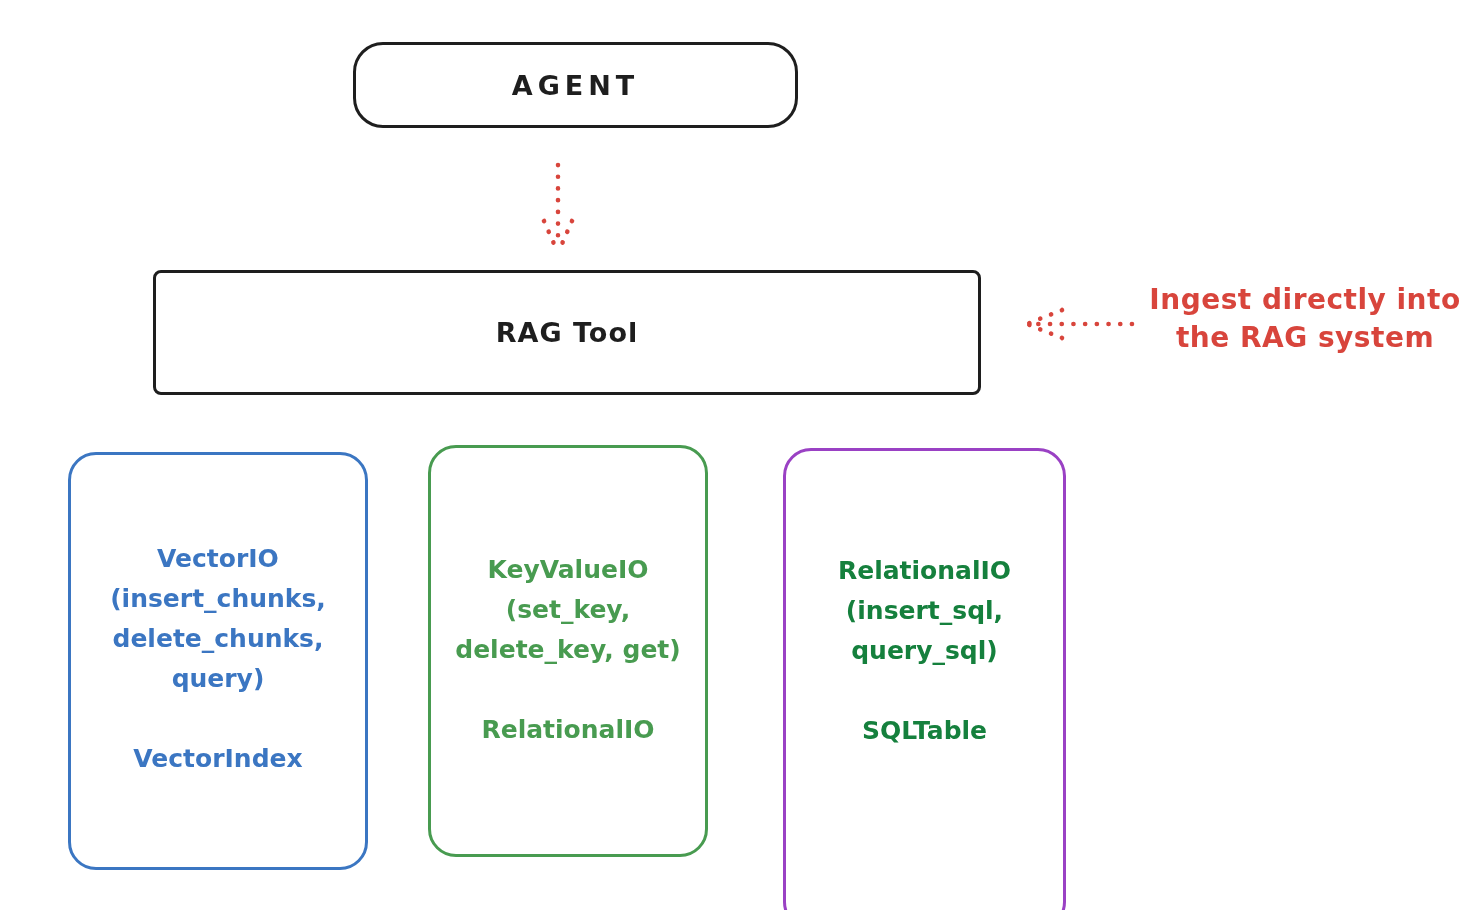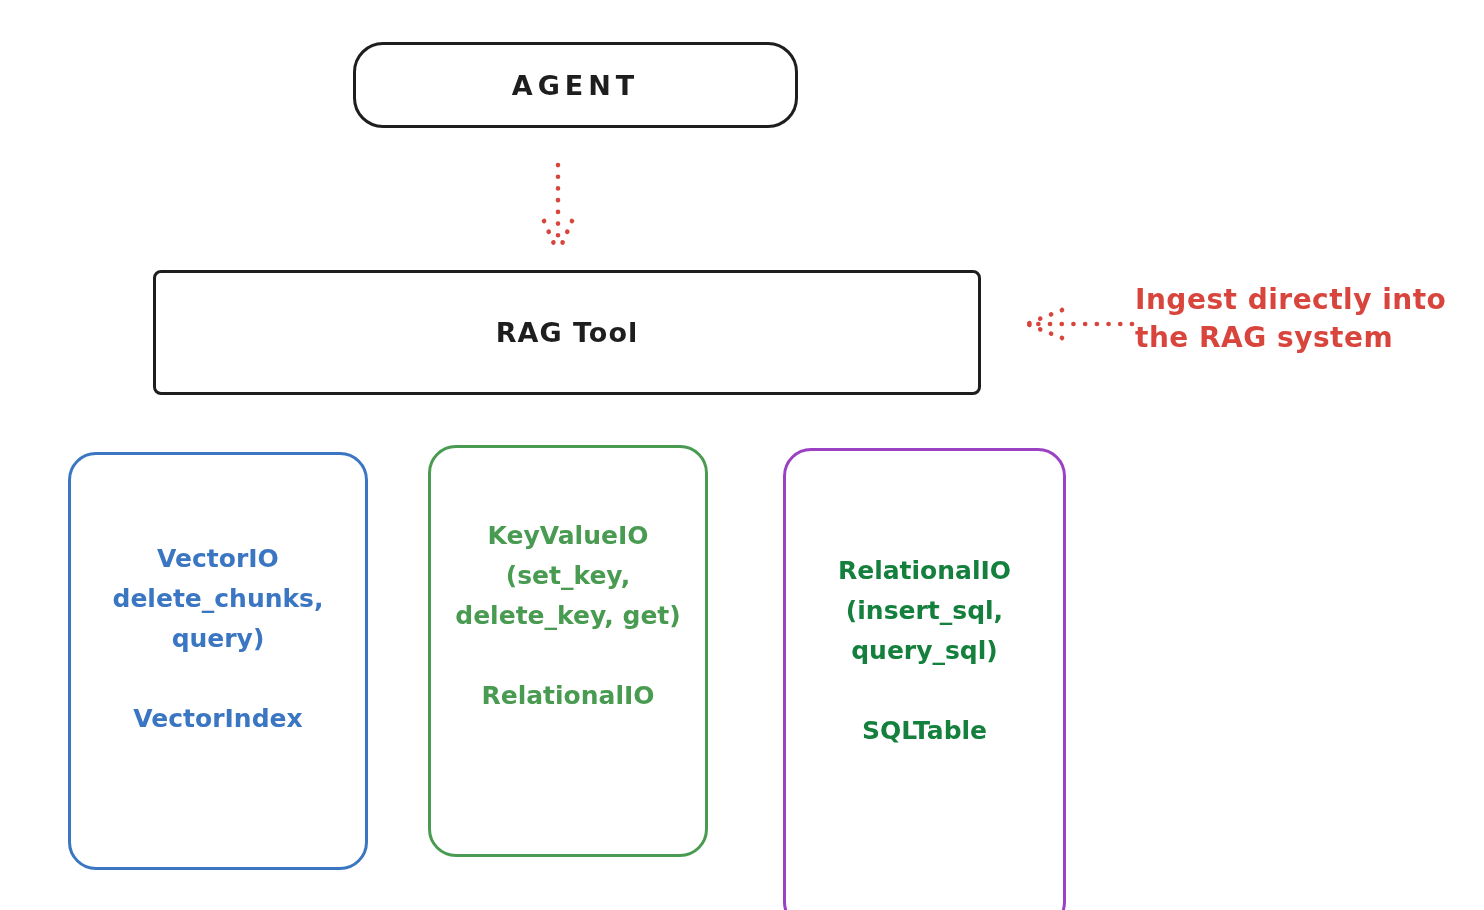--- a/index.html
+++ b/index.html
@@ -16,27 +16,27 @@
   }
   .node-agent { left:353px; top:42px; width:445px; height:86px; letter-spacing:5px; border-radius:30px; }
   .node-rag   { left:153px; top:270px; width:828px; height:125px; letter-spacing:1px; }
 
   
   .store {
     position:absolute; border-style:solid; border-width:3.5px; border-radius:28px;
     background:#ffffff; text-align:center; font-size:25px; font-weight:600; line-height:40px;
   }
   .store-vector     { left:68px;  top:452px; width:300px; height:418px; padding-top:84px;  color:#3b76c2; border-color:#3b76c2; }
-  .store-keyvalue   { left:428px; top:445px; width:280px; height:412px; padding-top:68px; color:#489b50; border-color:#489b50; }
+  .store-keyvalue   { left:428px; top:445px; width:280px; height:412px; padding-top:102px; color:#489b50; border-color:#489b50; }
   .store-relational { left:783px; top:448px; width:283px; height:482px; padding-top:100px; color:#15803d; border-color:#9a41c4; }
   .index-label { margin-top:40px; }
 
   
   .annotation {
-    position:absolute; left:1135px; top:281px; width:340px; 
+    position:absolute; left:1135px; top:281px; width:340px; text-align:center;
     color:#d8453c; font-size:28px; font-weight:600; line-height:38px; letter-spacing:0.5px;
   }
 
   
   .arrow { position:absolute; }
   .arrow path {
     fill:none; stroke:#d8453c; stroke-width:4.6;
     stroke-linecap:round; stroke-dasharray:0.1 11.6;
   }
   .arrow-down { left:538px; top:160px; }
@@ -67,20 +67,21 @@
     <path d="M48 36 L13 22"></path>
   </svg>
 
   <div class="annotation">
     <div>Ingest directly into</div>
     <div>the RAG system</div>
   </div>
 
   <div class="store store-vector">
     <div>VectorIO</div>
+    <div>(insert_chunks,</div>
     <div>delete_chunks,</div>
     <div>query)</div>
     <div class="index-label">VectorIndex</div>
   </div>
 
   <div class="store store-keyvalue">
     <div>KeyValueIO</div>
     <div>(set_key,</div>
     <div>delete_key, get)</div>
     <div class="index-label">RelationalIO</div>

